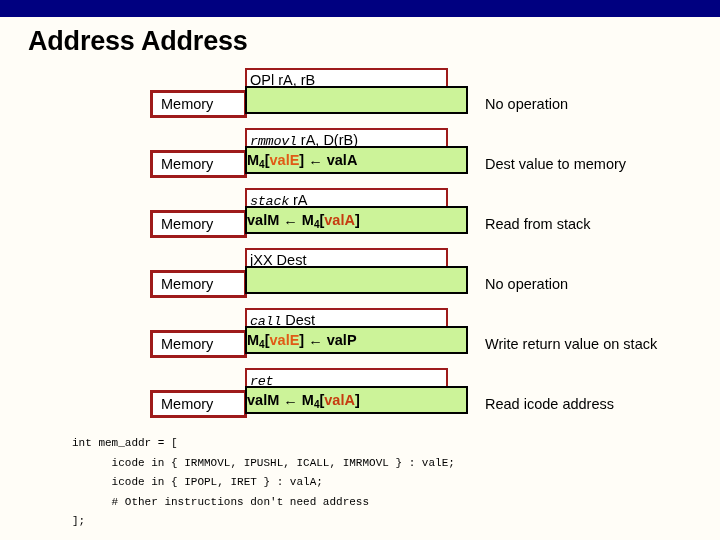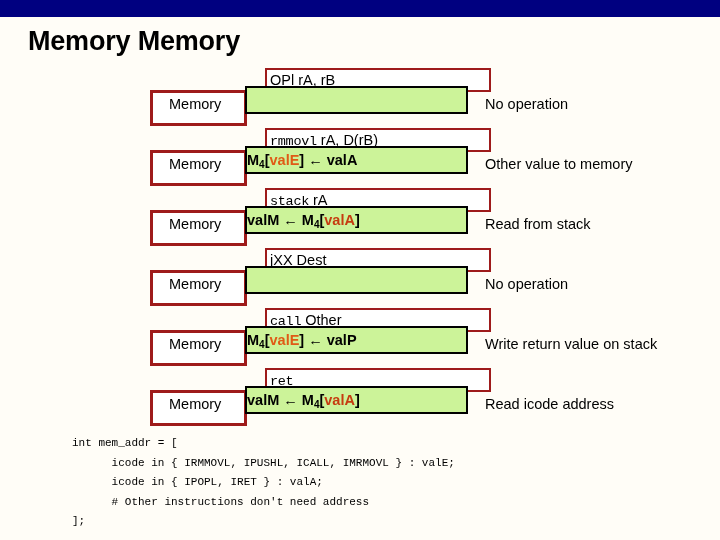--- a/index.html
+++ b/index.html
@@ -41,57 +41,57 @@
   }
   .row {
     position: relative;
     height: 60px;
   }
   
   .instr {
     position: absolute;
     left: 245px;
     top: 0px;
-    width: 226px;
+    width: 203px;
     height: 24px;
     box-sizing: border-box;
     border: 2px solid #9e1b1b;
     background: #ffffff;
     color: #000000;
     font-size: 14.5px;
     line-height: 20px;
     padding: 0px 0 0 3px;
     white-space: nowrap;
     overflow: hidden;
-    margin-left: 20px;
   }
   .instr .mono {
     font-family: "Liberation Mono", monospace;
     font-size: 13.5px;
     letter-spacing: -0.3px;
+    font-style: italic;
   }
   .instr .sans {
     font-family: "Liberation Sans", sans-serif;
     font-size: 14.5px;
   }
 
   
   .stage {
     position: absolute;
     left: 150px;
     top: 22px;
     width: 97px;
-    height: 36px;
+    height: 28px;
     box-sizing: border-box;
     border: 3px solid #9e1b1b;
     background: #ffffff;
     color: #000000;
     font-size: 14.5px;
     line-height: 22px;
-    padding-left: 16px;
+    padding-left: 8px;
     white-space: nowrap;
   }
 
   
   .calc {
     position: absolute;
     left: 245px;
     top: 18px;
     width: 223px;
     height: 28px;
@@ -136,49 +136,49 @@
     line-height: 19.5px;
     color: #000000;
     white-space: pre;
   }
 </style>
 </head>
 <body>
 
 <div id="top-bar"></div>
 
-<div id="page-title">Memory Memory</div>
+<div id="page-title">Address Address</div>
 
 <div id="rows">
     <div class="row">
       <div class="instr"><span class="sans">OPl rA, rB</span></div>
       <div class="stage">Memory</div>
       <div class="calc"></div>
       <div class="desc">No operation</div>
     </div>
     <div class="row">
       <div class="instr"><span class="mono">rmmovl</span><span class="sans"> rA, D(rB)</span></div>
       <div class="stage">Memory</div>
       <div class="calc"><span>M</span><sub>4</sub><span>[</span><span class="hl-e">valE</span><span>] </span><span class="arrow">←</span><span> valA</span></div>
-      <div class="desc">Other value to memory</div>
+      <div class="desc">Dest value to memory</div>
     </div>
     <div class="row">
       <div class="instr"><span class="mono">stack</span><span class="sans"> rA</span></div>
       <div class="stage">Memory</div>
       <div class="calc"><span>valM </span><span class="arrow">←</span><span> M</span><sub>4</sub><span>[</span><span class="hl-a">valA</span><span>]</span></div>
       <div class="desc">Read from stack</div>
     </div>
     <div class="row">
       <div class="instr"><span class="sans">jXX Dest</span></div>
       <div class="stage">Memory</div>
       <div class="calc"></div>
       <div class="desc">No operation</div>
     </div>
     <div class="row">
-      <div class="instr"><span class="mono">call</span><span class="sans"> Other</span></div>
+      <div class="instr"><span class="mono">call</span><span class="sans"> Dest</span></div>
       <div class="stage">Memory</div>
       <div class="calc"><span>M</span><sub>4</sub><span>[</span><span class="hl-e">valE</span><span>] </span><span class="arrow">←</span><span> valP</span></div>
       <div class="desc">Write return value on stack</div>
     </div>
     <div class="row">
       <div class="instr"><span class="mono">ret</span></div>
       <div class="stage">Memory</div>
       <div class="calc"><span>valM </span><span class="arrow">←</span><span> M</span><sub>4</sub><span>[</span><span class="hl-a">valA</span><span>]</span></div>
       <div class="desc">Read icode address</div>
     </div>

